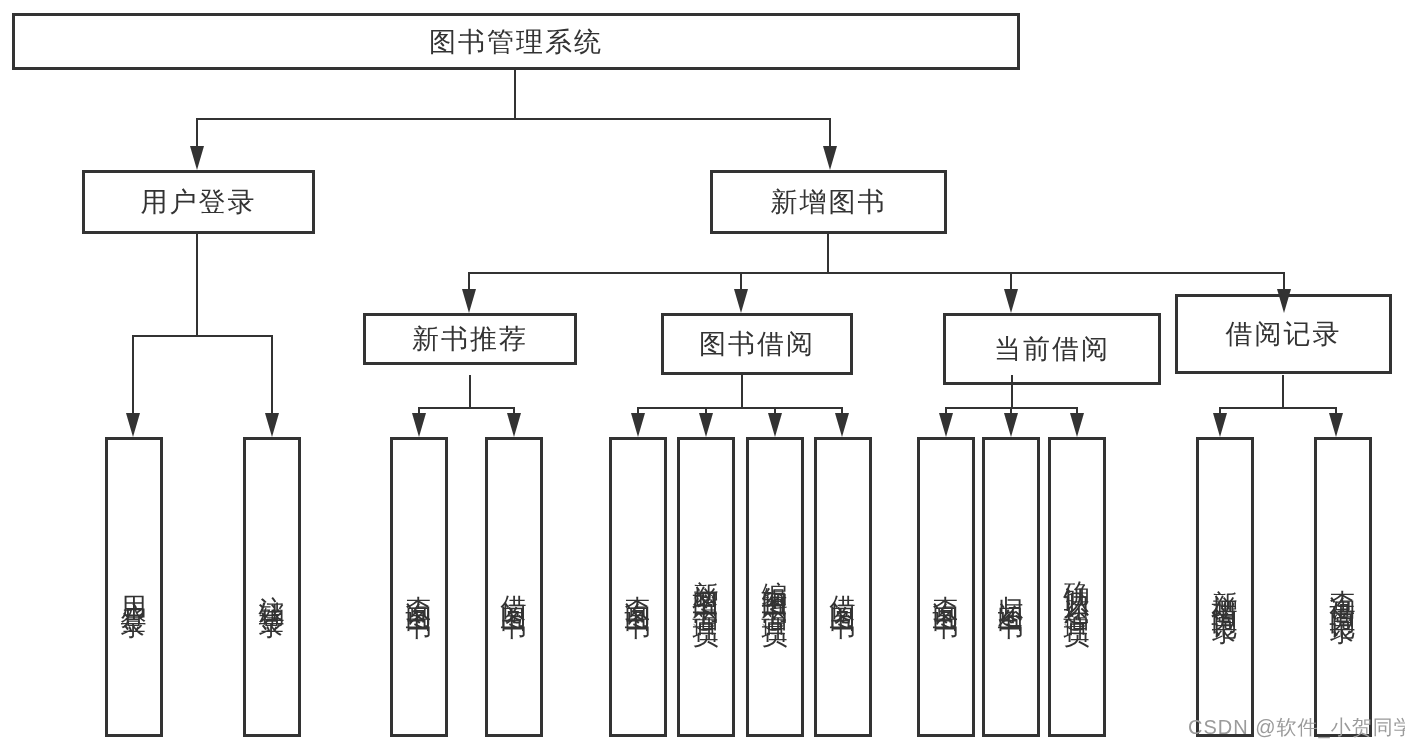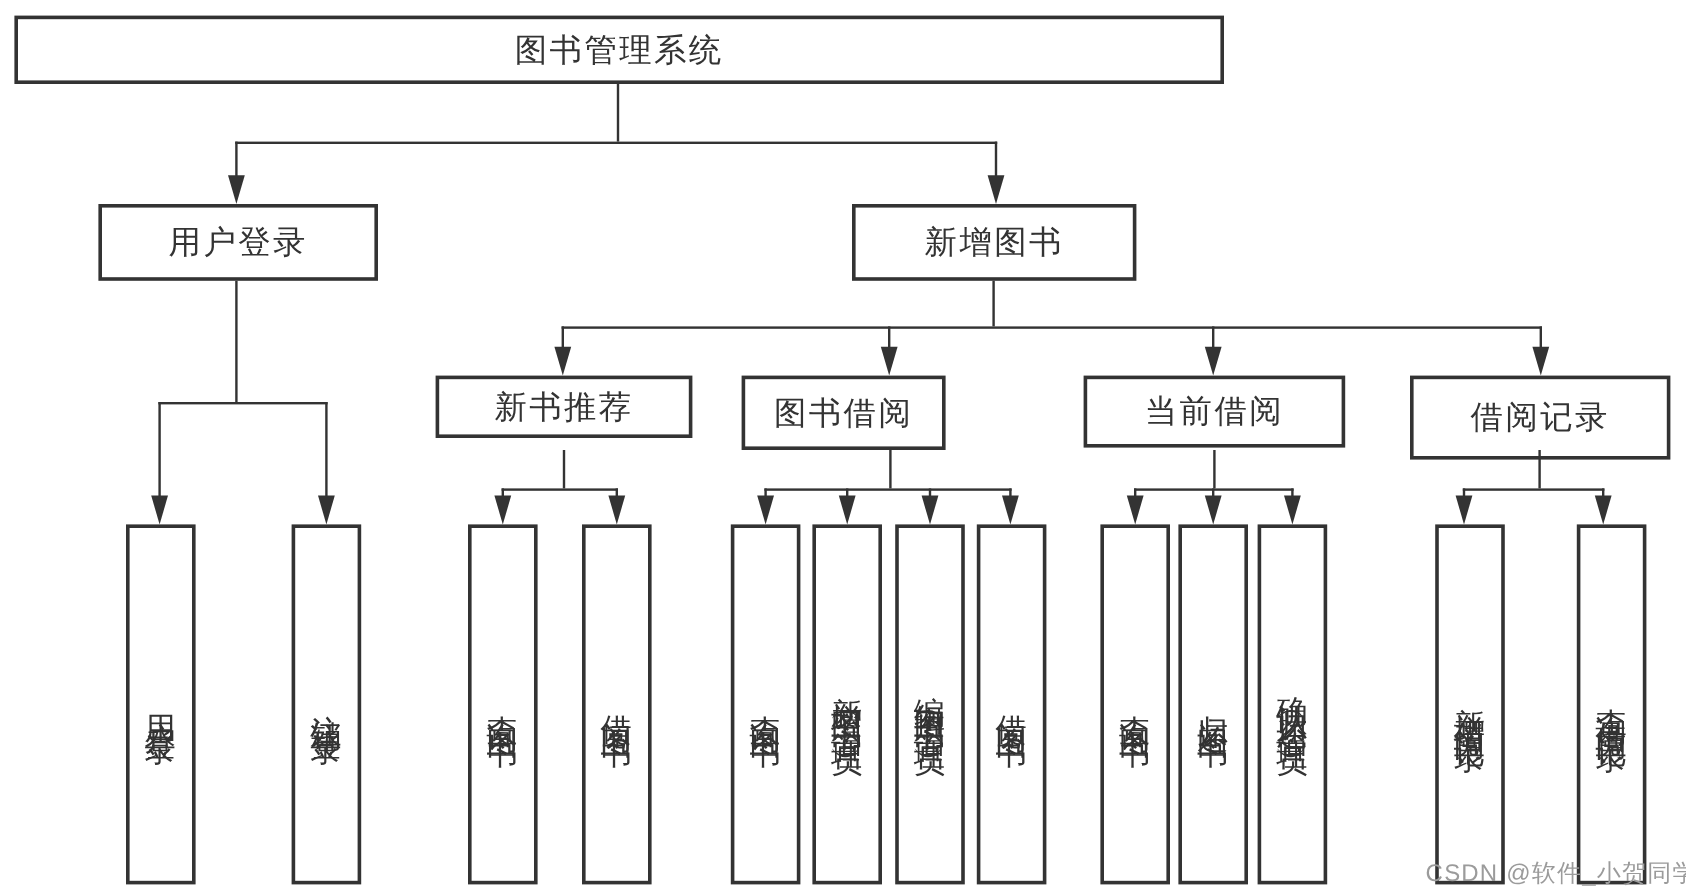--- a/index.html
+++ b/index.html
@@ -46,27 +46,27 @@
   <div class="box" style="left:82px;top:170px;width:233px;height:64px">
     <span class="hlabel">用户登录</span>
   </div>
   <div class="box" style="left:710px;top:170px;width:237px;height:64px">
     <span class="hlabel">新增图书</span>
   </div>
 
   <div class="box" style="left:363px;top:313px;width:214px;height:52px">
     <span class="hlabel">新书推荐</span>
   </div>
-  <div class="box" style="left:618px;top:313px;width:170px;height:62px">
+  <div class="box" style="left:661px;top:313px;width:192px;height:62px">
     <span class="hlabel">图书借阅</span>
   </div>
-  <div class="box" style="left:903px;top:313px;width:218px;height:60px">
+  <div class="box" style="left:943px;top:313px;width:218px;height:72px">
     <span class="hlabel">当前借阅</span>
   </div>
-  <div class="box" style="left:1175px;top:313px;width:217px;height:70px">
+  <div class="box" style="left:1175px;top:294px;width:217px;height:80px">
     <span class="hlabel">借阅记录</span>
   </div>
 
   <div class="leaf" style="left:105px">
     <span class="vtext">用户登录</span>
   </div>
   <div class="leaf" style="left:243px">
     <span class="vtext">注销登录</span>
   </div>
   <div class="leaf" style="left:390px">

